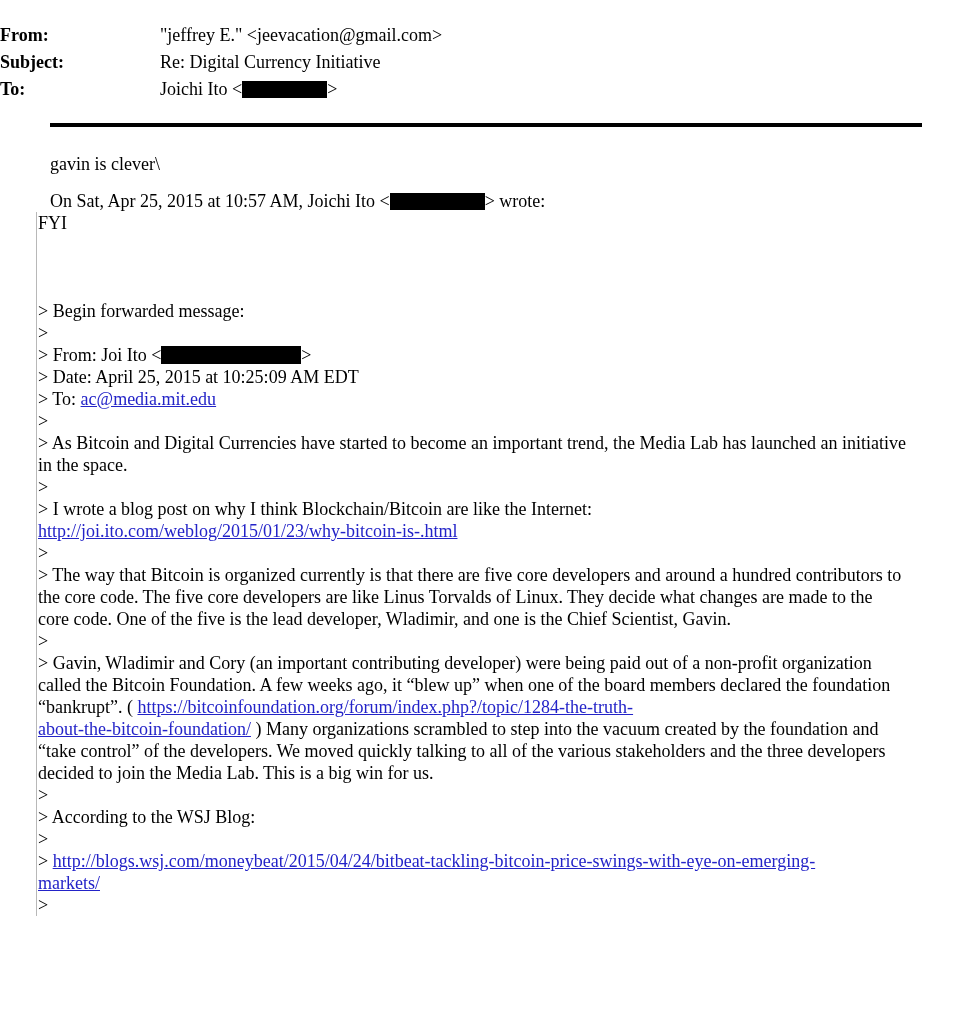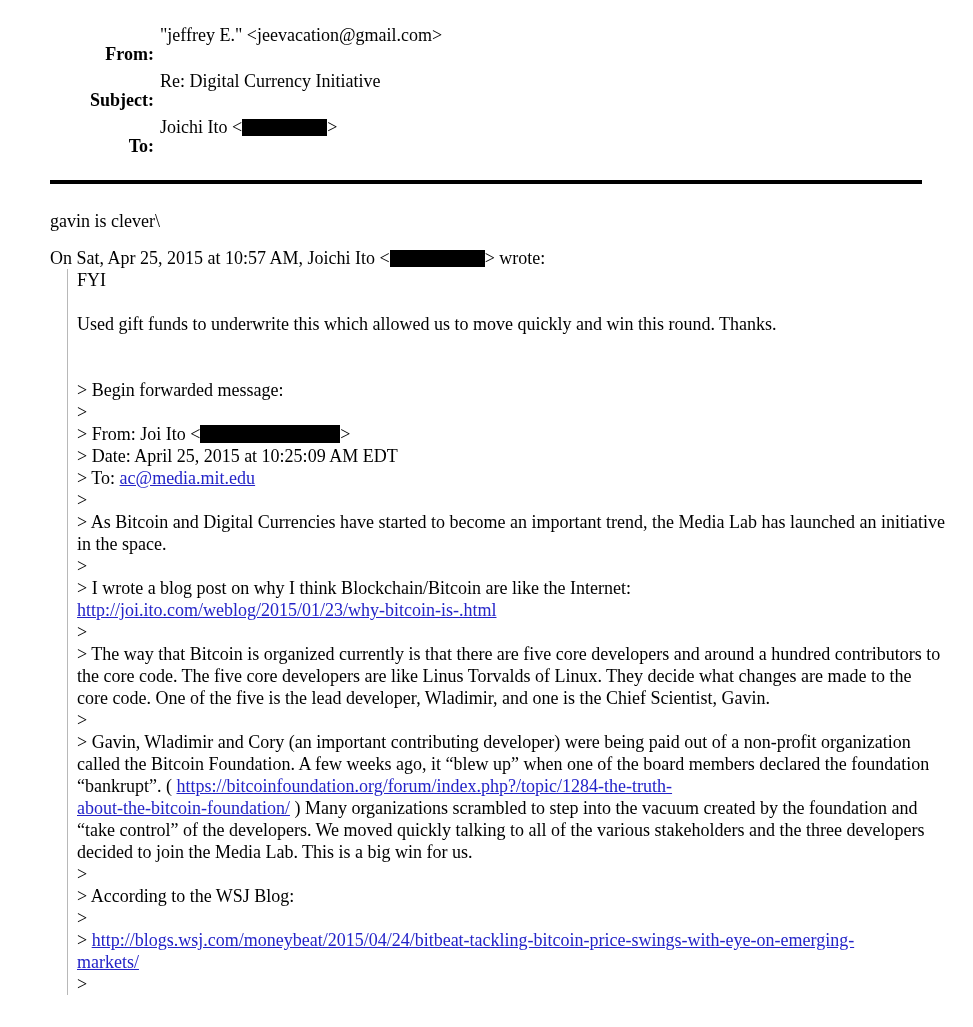--- a/index.html
+++ b/index.html
@@ -4,29 +4,29 @@
 <style>
   html, body { margin: 0; padding: 0; }
   body {
     width: 973px; height: 1027px; overflow: hidden;
     background: var(--bg, #ffffff); color: var(--text, #000000);
     font-family: "Liberation Serif", "DejaVu Serif", serif;
     font-size: 18px; line-height: 22px;
   }
   .headers { padding-top: 22px; }
   .hrow { display: flex; line-height: 27px; }
-  .hlabel { flex: 0 0 154px; text-align: right; font-weight: bold; margin-top: 19px; }
+  .hlabel { flex: 0 0 154px; font-weight: bold; }
   .hvalue { margin-left: 6px; }
   .separator { height: 4px; background: var(--sep, #000); width: 872px; margin: 20px 0 0 50px; }
   .intro { margin: 26px 0 12px 50px; }
   .reply { margin: 15px 0 0 50px; }
   .quote {
-    margin-left: 67px; width: 868px;
+    margin-left: 36px; width: 868px;
     border-left: 1px solid var(--qborder, #b8b8b8);
-    padding-left: 9px;
+    padding-left: 1px;
   }
   .qblank { height: 22px; }
   a { color: var(--link, #2323c8); text-decoration: underline; cursor: pointer; }
   a.nowrap { white-space: nowrap; text-align: center; }
   .redact { display: inline-block; background: var(--redact, #000); vertical-align: -3px; }
 </style>
 </head>
 <body style="--bg: #ffffff; --text: #000000; --link: #2323c8; --redact: #000000; --sep: #000000; --qborder: #b8b8b8;">
 
 <div class="page">
@@ -43,21 +43,20 @@
         <span class="hlabel">To:</span>
         <span class="hvalue">Joichi Ito &lt;<span class="redact" style="width: 85px; height: 17px;"></span>&gt;</span>
       </div>
     </div>
   <div class="separator"></div>
   <div class="intro">gavin is clever\</div>
   <div class="reply" id="reply">On Sat, Apr 25, 2015 at 10:57 AM, Joichi Ito &lt;<span class="redact" style="width: 95px; height: 17px;"></span>&gt; wrote:</div>
   <div class="quote" id="quote">
       <div class="qpara">FYI</div>
       <div class="qblank"></div>
-      <div class="qpara">Used gift funds to underwrite this which allowed us to move quickly and win this round. Thanks.</div>
       <div class="qblank"></div>
       <div class="qblank"></div>
       <div class="qpara">&gt; Begin forwarded message:</div>
       <div class="qpara">&gt;</div>
       <div class="qpara">&gt; From: Joi Ito &lt;<span class="redact" style="width: 140px; height: 18px;"></span>&gt;</div>
       <div class="qpara">&gt; Date: April 25, 2015 at 10:25:09 AM EDT</div>
       <div class="qpara">&gt; To: <a href="#">ac@media.mit.edu</a></div>
       <div class="qpara">&gt;</div>
       <div class="qpara">&gt; As Bitcoin and Digital Currencies have started to become an important trend, the Media Lab has launched an initiative in the space.</div>
       <div class="qpara">&gt;</div>

